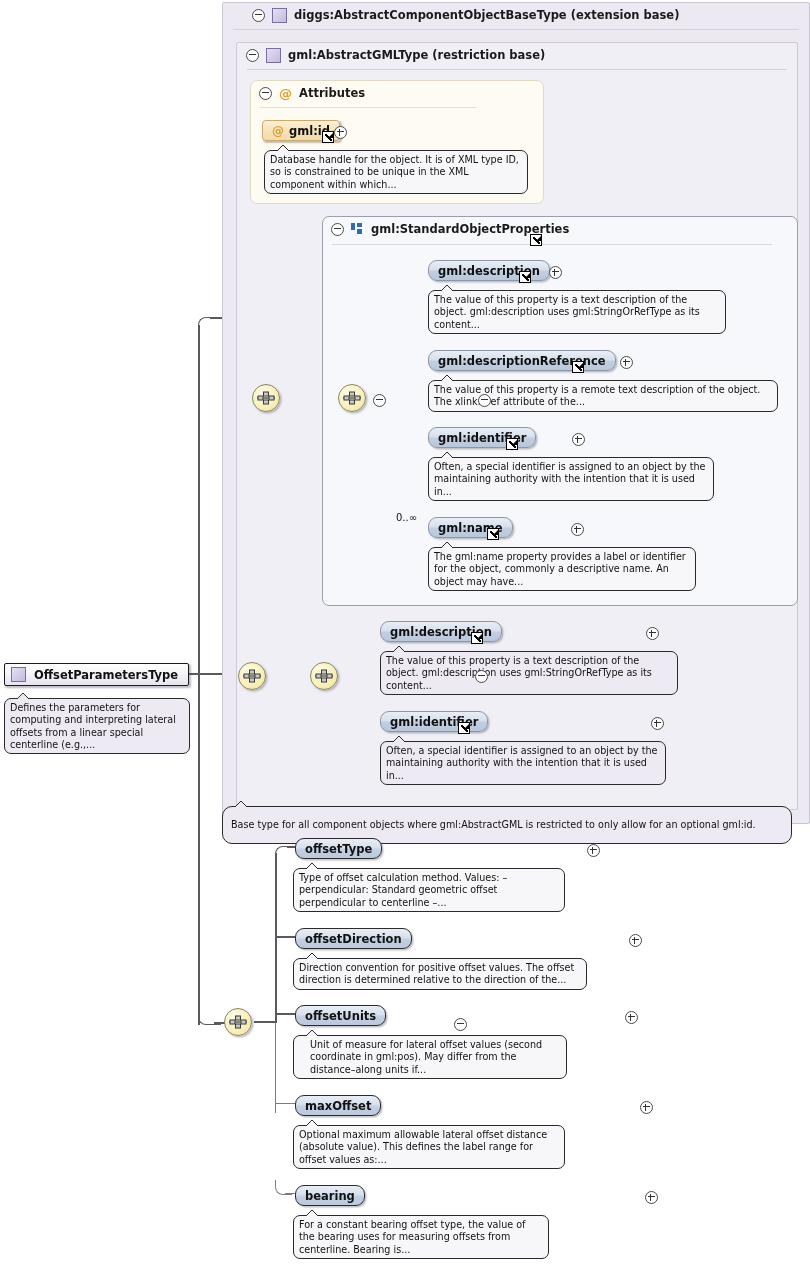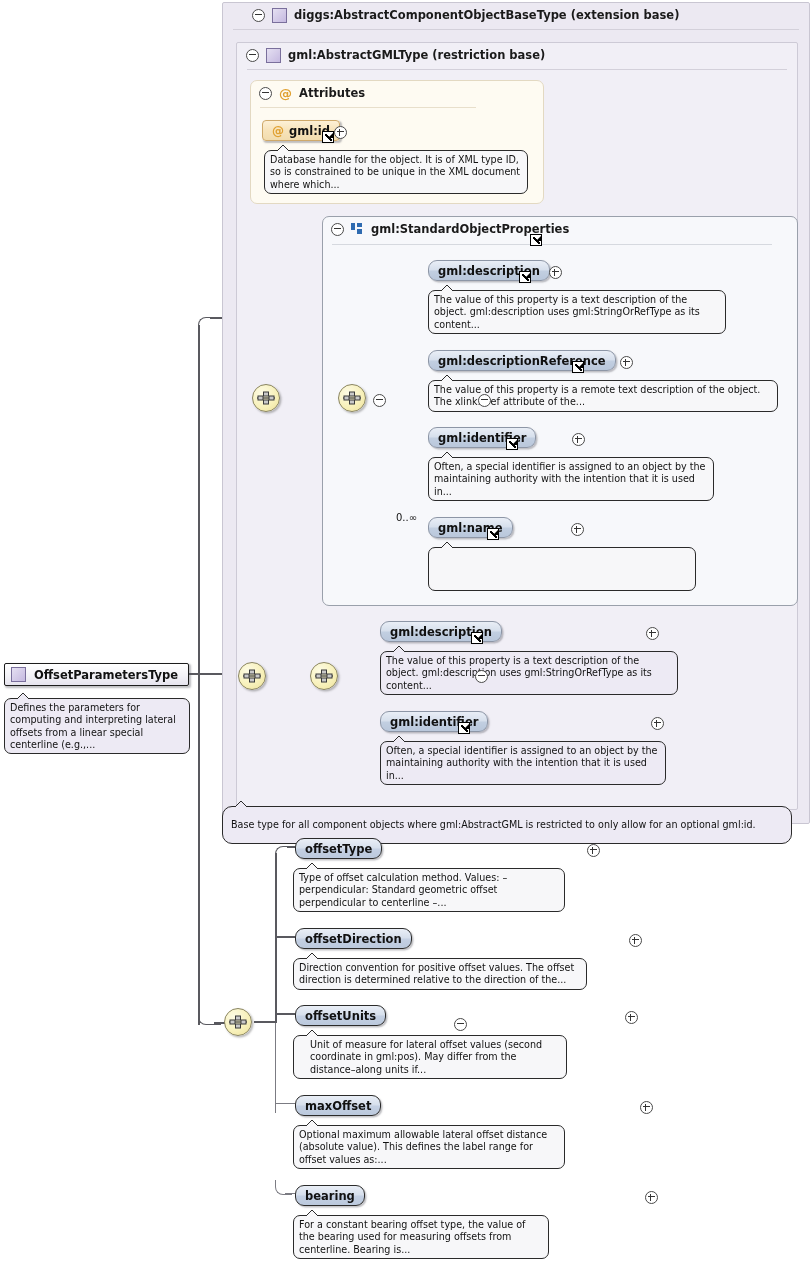--- a/index.html
+++ b/index.html
@@ -248,21 +248,21 @@
 <div class="linkbadge" style="left:322px;top:131px;">
     <i></i>
   </div>
 <div class="plus abs" style="left:334px;top:124px;"></div>
 
 <div class="bubble" style="left:264px;top:150px;width:264px;height:44px;">
   <svg class="tailsvg" width="16" height="8" style="left:10px;top:-7px;">
     <polygon points="1,8 8,1 15,8" fill="#f7f7f9" stroke="#2a2a2a" stroke-width="1"></polygon>
     <line x1="1" y1="8" x2="15" y2="8" stroke="#f7f7f9" stroke-width="2"></line>
   </svg>
-  <span>Database handle for the object. It is of XML type ID, so is constrained to be unique in the XML document where which...</span>
+  <span>Database handle for the object. It is of XML type ID, so is constrained to be unique in the XML component within which...</span>
 </div>
 
 
 <div class="group-box" style="left:322px;top:216px;width:474px;height:388px;">
   <div class="box-header" style="height:24px;padding-left:8px;">
     <span class="minus"></span>
     <span class="grp-icon">
         <i></i>
         <i></i>
         <i></i>
@@ -327,20 +327,21 @@
 </div>
 <div class="linkbadge" style="left:487px;top:528px;">
     <i></i>
   </div>
 <div class="plus abs" style="left:499px;top:521px;"></div>
 <div class="bubble" style="left:428px;top:547px;width:268px;height:44px;">
   <svg class="tailsvg" width="16" height="8" style="left:10px;top:-7px;">
     <polygon points="1,8 8,1 15,8" fill="#f7f7f9" stroke="#2a2a2a" stroke-width="1"></polygon>
     <line x1="1" y1="8" x2="15" y2="8" stroke="#f7f7f9" stroke-width="2"></line>
   </svg>
+  <span>The gml:name property provides a label or identifier for the object, commonly a descriptive name. An object may have...</span>
 </div>
 
 
 <div class="seq" style="left:252px;top:384px;">
   <svg width="20" height="16" viewBox="0 0 20 16">
     <line x1="1" y1="8" x2="19" y2="8" stroke="#3a3a3a" stroke-width="1.2"></line>
     <rect x="2" y="6" width="5" height="4" fill="#c9c9c9" stroke="#3a3a3a" stroke-width="1"></rect>
     <rect x="7.5" y="2" width="5" height="4" fill="#c9c9c9" stroke="#3a3a3a" stroke-width="1"></rect>
     <rect x="7.5" y="10" width="5" height="4" fill="#c9c9c9" stroke="#3a3a3a" stroke-width="1"></rect>
     <rect x="13" y="6" width="5" height="4" fill="#c9c9c9" stroke="#3a3a3a" stroke-width="1"></rect>
@@ -483,21 +484,21 @@
 
 <div class="node local" style="left:295px;top:1185px;">
   <span>bearing</span>
 </div>
 <div class="plus abs" style="left:355px;top:1189px;"></div>
 <div class="bubble" style="left:293px;top:1215px;width:256px;height:44px;">
   <svg class="tailsvg" width="16" height="8" style="left:10px;top:-7px;">
     <polygon points="1,8 8,1 15,8" fill="#f7f7f9" stroke="#2a2a2a" stroke-width="1"></polygon>
     <line x1="1" y1="8" x2="15" y2="8" stroke="#f7f7f9" stroke-width="2"></line>
   </svg>
-  <span>For a constant bearing offset type, the value of the bearing used for measuring offsets from centerline. Bearing is...</span>
+  <span>For a constant bearing offset type, the value of the bearing uses for measuring offsets from centerline. Bearing is...</span>
 </div>
 
 
 <div class="typebox" style="left:4px;top:663px;">
   <span class="ct-icon"></span>
   <span>OffsetParametersType</span>
 </div>
 <div class="minus abs" style="left:167px;top:668px;"></div>
 
 <div class="bubble purple" style="left:4px;top:698px;width:186px;height:56px;">

